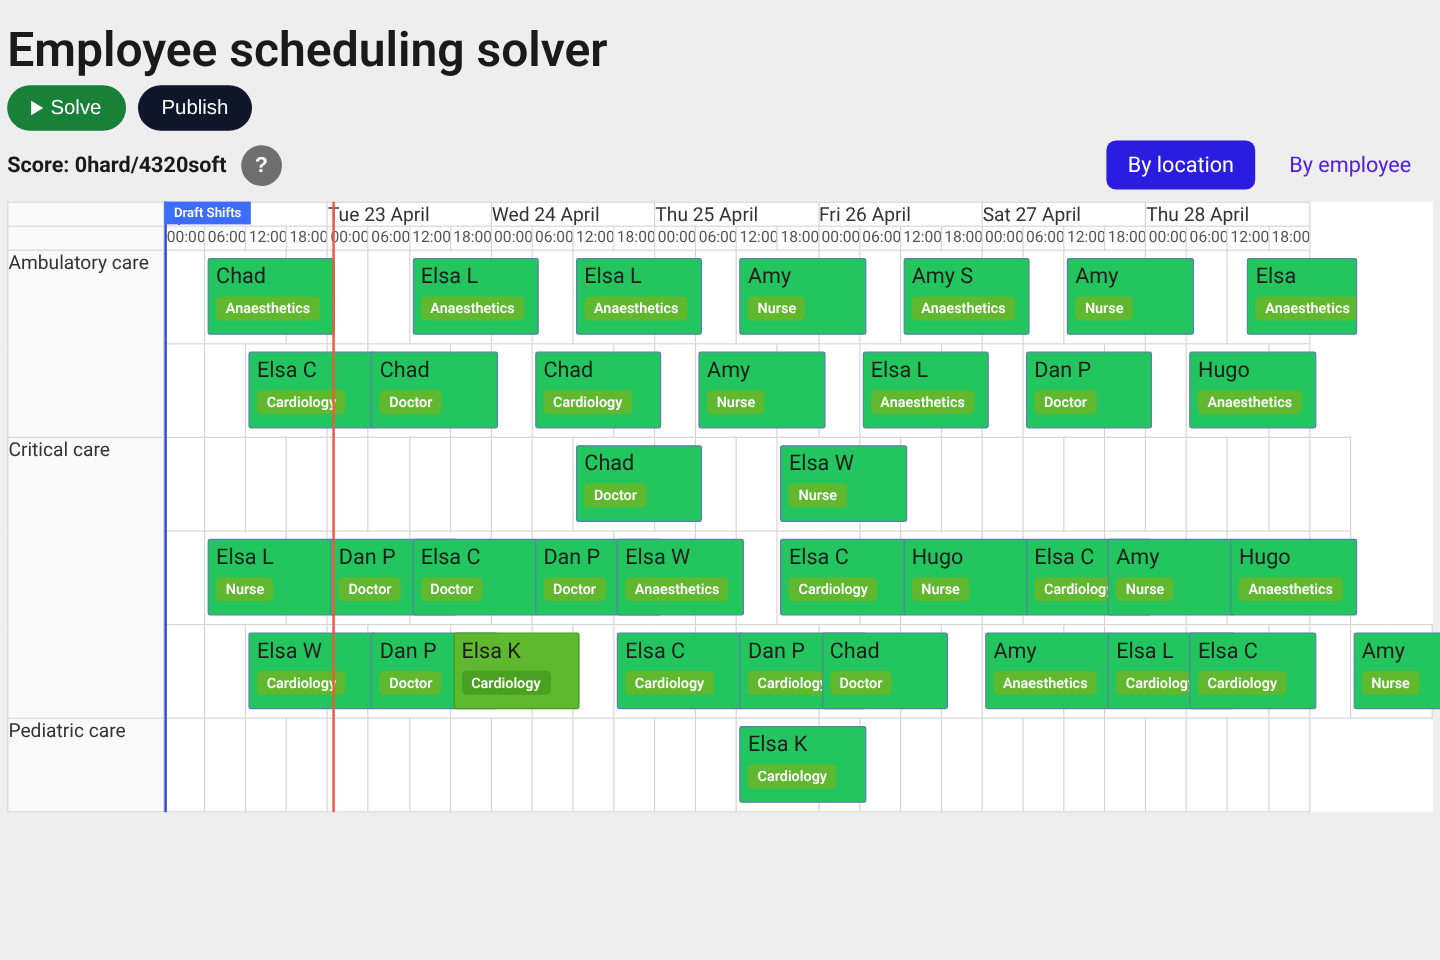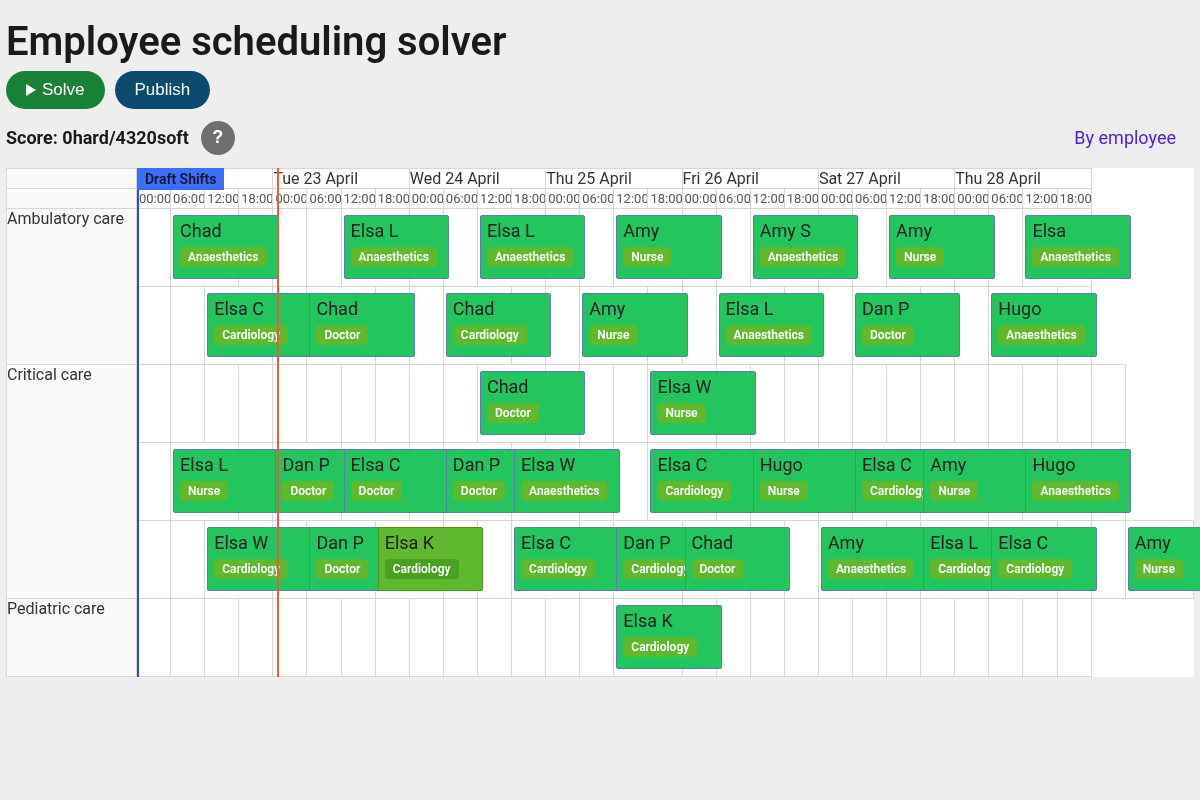--- a/index.html
+++ b/index.html
@@ -35,21 +35,21 @@
     border-radius: 20px;
     padding: 9px 20px;
     font-size: 17px;
     color: #fff;
     cursor: pointer;
     display: inline-flex;
     align-items: center;
     gap: 6px;
   }
   .btn-green { background: #198038; }
-  .btn-blue  { background: #0c4a6e; }
+  .btn-blue  { background: #0f172a; }
   .play-icon {
     width: 0; height: 0;
     border-top: 6px solid transparent;
     border-bottom: 6px solid transparent;
     border-left: 10px solid #fff;
     display: inline-block;
   }
   .unassigned {
     font-weight: 700;
     font-size: 16px;
@@ -165,22 +165,22 @@
     font-weight: 600;
     padding: 3px 8px;
     border-radius: 4px;
   }
   .shift-green .role { background: #4aa020; }
 
   .draft-badge {
     position: absolute;
     top: 0; left: 131px;
     background: #3d6dff;
-    color: #0f172a;
-    font-size: 14px;
+    color: #ffffff;
+    font-size: 11px;
     font-weight: 600;
     padding: 3px 8px;
     z-index: 30;
   }
   .vline-blue, .vline-red {
     position: absolute;
     top: 0; bottom: 0;
     width: 2px;
     z-index: 20;
     pointer-events: none;
@@ -204,20 +204,21 @@
     </button>
   </div>
 
 
   <div class="score-row">
     <div class="score">Score: 0hard/4320soft</div>
     <button class="help-btn">
       <span>?</span>
     </button>
     <div class="tabs">
+      <div class="tab tab-active">By location</div>
       <div class="tab tab-inactive">By employee</div>
     </div>
   </div>
 
   <div class="timeline-wrap">
     <div class="draft-badge">Draft Shifts</div>
     <div class="vline-blue"></div>
     <div class="vline-red"></div>
     <table class="tl" id="tl">
         <thead>
@@ -292,21 +293,21 @@
               <div class="shift shift-blue" style="left:2px;right:-60%;"><div class="name">Amy S</div><span class="role">Anaesthetics</span></div>
             </td>
             <td class="lane-cell big-cell"></td>
             <td class="lane-cell "></td>
             <td class="lane-cell " colspan="2">
               <div class="shift shift-blue" style="left:2px;right:-60%;"><div class="name">Amy</div><span class="role">Nurse</span></div>
             </td>
             <td class="lane-cell big-cell"></td>
             <td class="lane-cell "></td>
             <td class="lane-cell " colspan="2">
-              <div class="shift shift-blue" style="left:2px;right:-60%;"><div class="name">Elsa</div><span class="role">Anaesthetics</span></div>
+              <div class="shift shift-blue" style="left:16px;right:-60%;"><div class="name">Elsa</div><span class="role">Anaesthetics</span></div>
             </td>
           </tr>
           <tr>
             <td class="lane-cell big-cell"></td>
             <td class="lane-cell "></td>
             <td class="lane-cell " colspan="2">
               <div class="shift shift-blue" style="left:2px;right:-60%;"><div class="name">Elsa C</div><span class="role">Cardiology</span></div>
             </td>
             <td class="lane-cell big-cell"></td>
             <td class="lane-cell " colspan="2">

